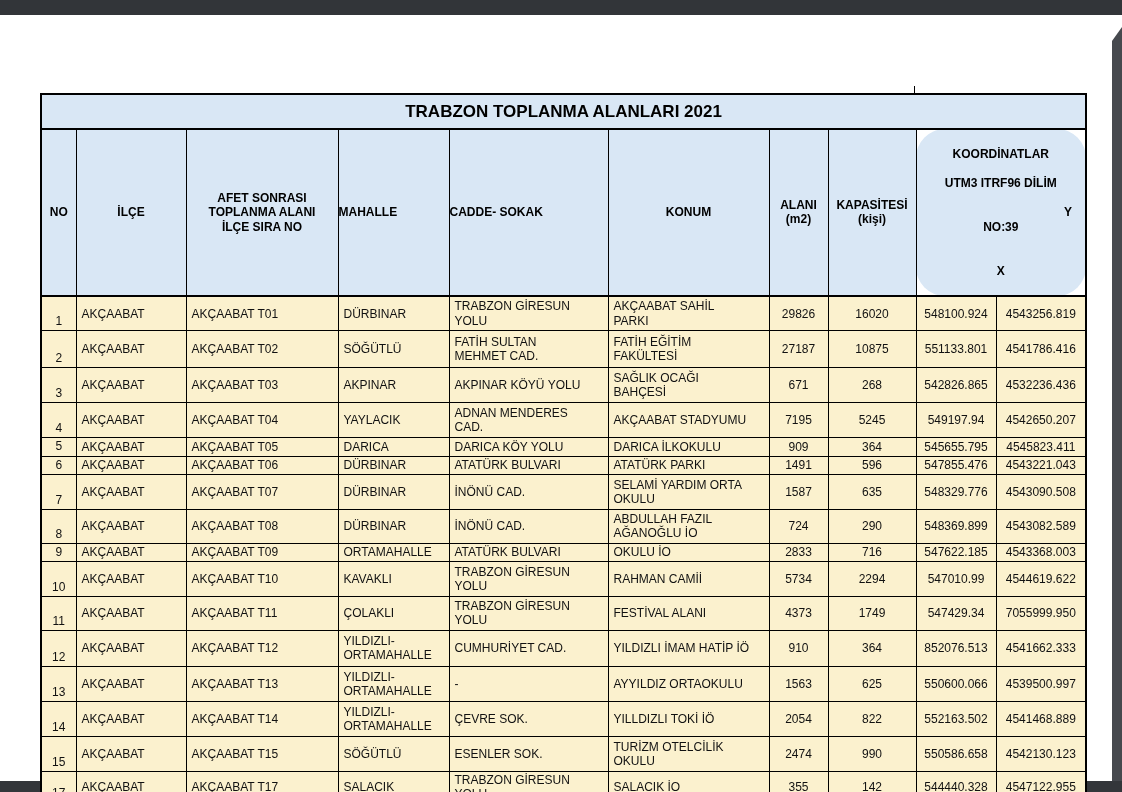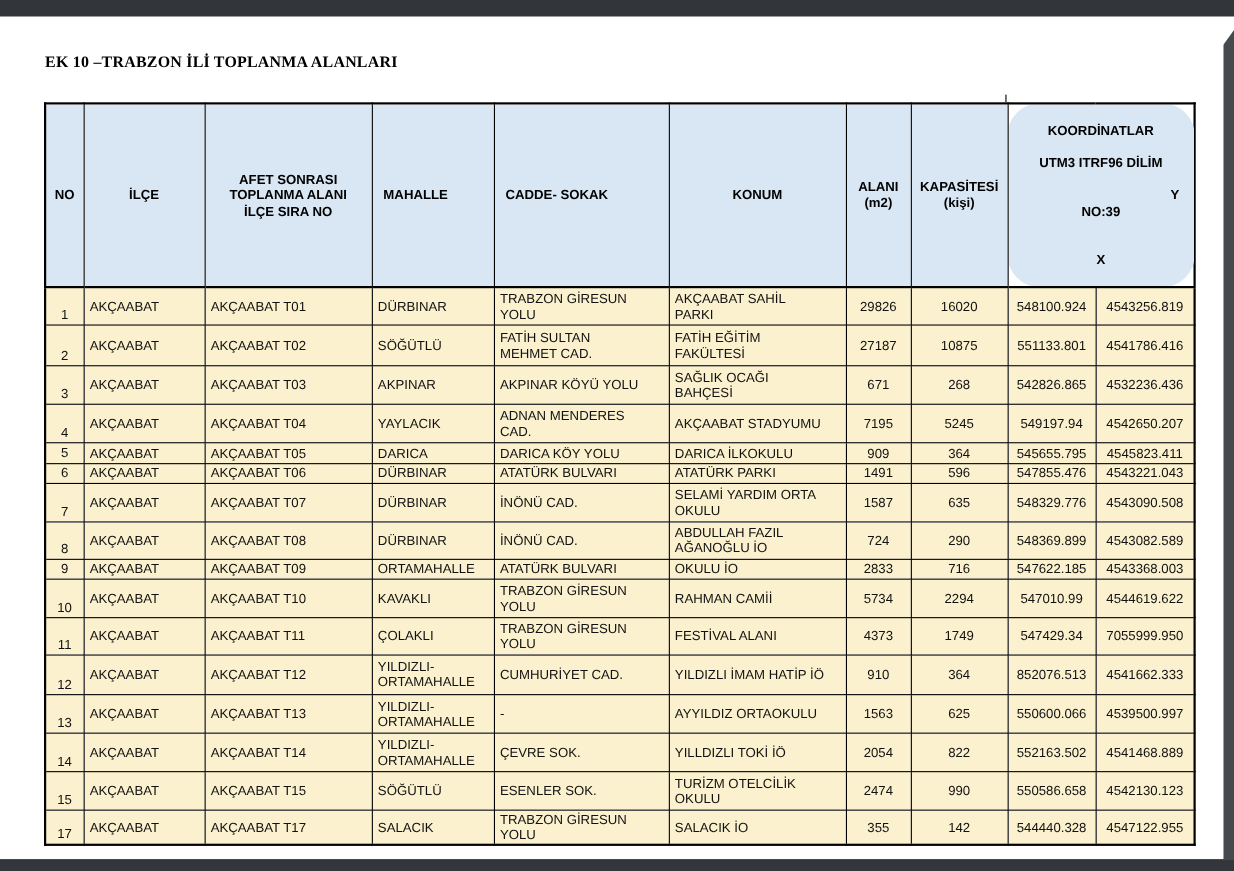--- a/index.html
+++ b/index.html
@@ -12,21 +12,21 @@
   .doc-heading{position:absolute;left:41px;top:49px;font-family:"Liberation Serif",serif;
                font-weight:bold;font-size:14.5px;color:#000;letter-spacing:.2px;}
   .table-wrap{position:absolute;left:40px;top:93px;}
   .top-tick{position:absolute;left:874px;top:-7px;width:1px;height:7px;background:#000;}
   table{border-collapse:collapse;table-layout:fixed;width:1045px;border:2px solid #000;}
   th,td{border:1px solid #000;overflow:hidden;}
   thead th{background:#d9e7f5;color:#000;text-align:center;vertical-align:middle;}
   .title-row th{height:31px;font-size:17px;font-weight:bold;border-bottom:2px solid #000;}
   .head-row th{height:64px;font-size:12px;font-weight:bold;line-height:1.22;
                white-space:pre-line;border-bottom:2px solid #000;padding:2px 3px;}
-  .head-row th.h-left{text-align:left;padding-left:10px;margin-left:31px;}
+  .head-row th.h-left{text-align:left;padding-left:0;margin-left:31px;}
   .koord{position:relative;padding:2px 4px;border-radius:29px;}
   .koord .k-line{line-height:1.22;}
   .koord .k-line3{position:relative;}
   .koord .y-label{position:absolute;right:10px;top:0;}
   tbody td{background:#fbf1ce;font-size:12px;line-height:1.18;vertical-align:middle;
            white-space:pre-line;padding:1px 4px;}
   tbody td.c-left{text-align:left;padding-left:5px;}
   tbody td.c-no{text-align:center;vertical-align:bottom;padding-bottom:2px;}
   tbody td.c-num{text-align:center;}
   #tbody tr:nth-child(1){height:35px}
@@ -48,38 +48,40 @@
   #tbody tr:nth-child(17){height:38px}
 </style>
 </head>
 <body>
 
 <div class="screen">
   <div class="chrome-top"></div>
   <div class="chrome-right"></div>
   <div class="chrome-bottom"></div>
 
-  <div class="doc-heading">EK 10 –TRABZON İLİ TOPLANMA ALANLARI</div>
 
   <div class="table-wrap">
     <div class="top-tick"></div>
     <table>
       <colgroup>
         <col style="width:35px">
           <col style="width:110px">
           <col style="width:152px">
         <col style="width:111px">
           <col style="width:159px">
           <col style="width:161px">
         <col style="width:59px">
           <col style="width:88px">
           <col style="width:80px">
           <col style="width:90px">
       </colgroup>
       <thead>
+        <tr class="title-row">
+          <th colspan="10">TRABZON TOPLANMA ALANLARI 2021</th>
+        </tr>
         <tr class="head-row">
           <th>NO</th>
           <th>İLÇE</th>
           <th>AFET SONRASI
 TOPLANMA ALANI
 İLÇE SIRA NO</th>
           <th class="h-left">MAHALLE</th>
           <th class="h-left">CADDE- SOKAK</th>
           <th>KONUM</th>
           <th>ALANI

